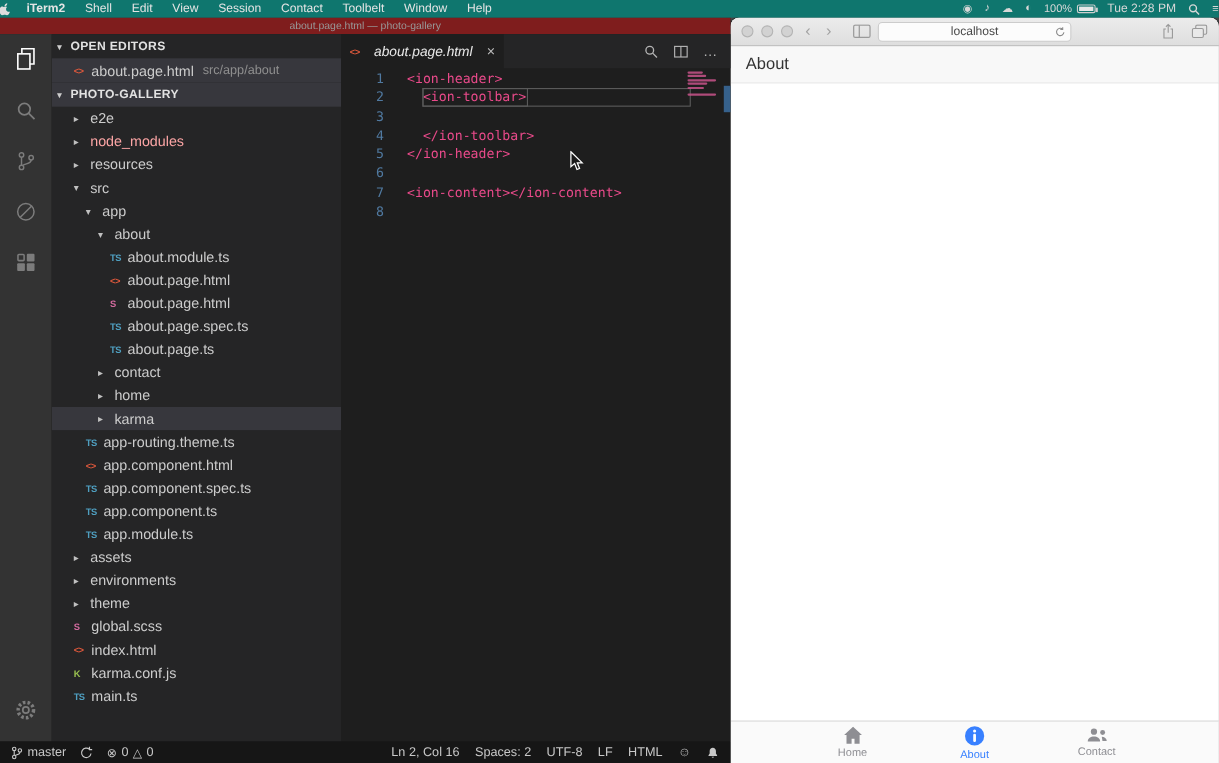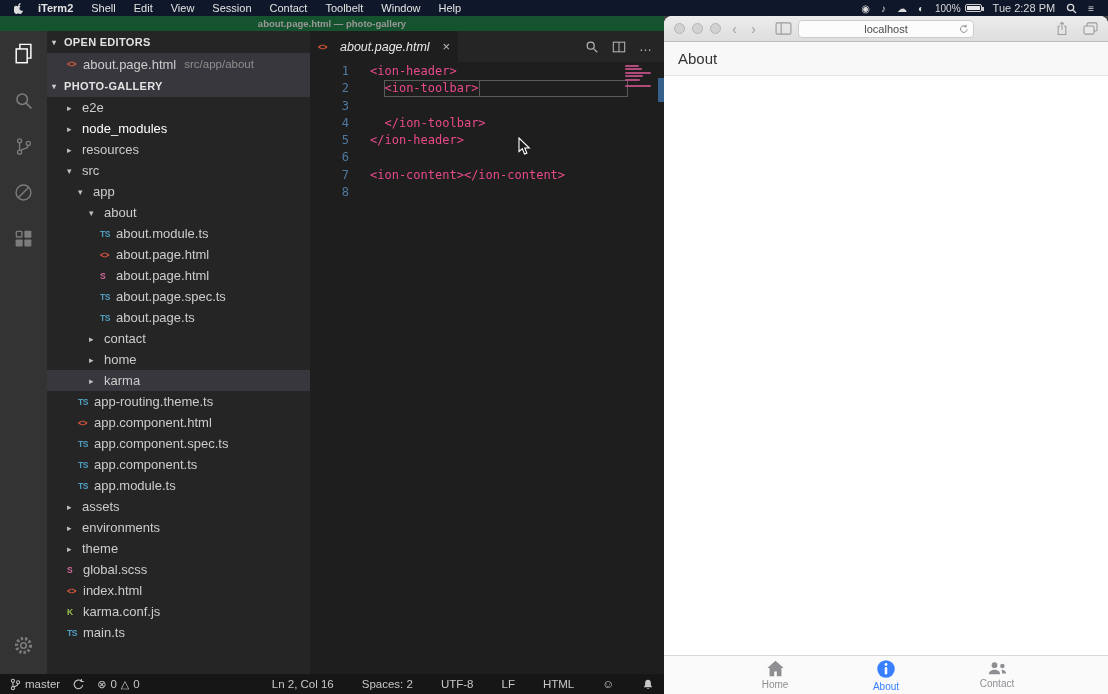--- a/index.html
+++ b/index.html
@@ -1,37 +1,37 @@
 <!DOCTYPE html>
 <html><head>
 <meta charset="utf-8">
 <style>
   * { margin:0; padding:0; box-sizing:border-box; }
   html,body { width:1108px; height:694px; overflow:hidden; background:#4a4a4a;
               font-family:"Liberation Sans", sans-serif; }
 
   
   .menubar { position:absolute; left:0; top:0; width:1108px; height:16px;
-             background:#0f172a; color:#e4e4e4; display:flex; align-items:center;
-             font-size:11px; padding:0 14px; z-index:40; }
+             background:#0f766e; color:#e4e4e4; display:flex; align-items:center;
+             font-size:11px; padding:0 0; z-index:40; }
   .menubar .apple { display:flex; align-items:center; margin-right:4px; color:#ddd; }
   .mitem { padding:0 9px; white-space:nowrap; }
   .mitem.bold { font-weight:700; }
   .menubar-right { margin-left:auto; display:flex; align-items:center; gap:11px; font-size:10px; color:#d8d8d8; }
   .battery-wrap { display:flex; align-items:center; gap:4px; }
   .battery { width:17px; height:8px; border:1px solid #cfcfcf; border-radius:2px; position:relative; }
   .battery::after { content:""; position:absolute; right:-3px; top:1.5px; width:2px; height:4px; background:#cfcfcf; }
   .battery i { position:absolute; inset:1px; background:#e8e8e8; }
   .clock { font-size:11px; }
 
   
   .vscode { position:absolute; left:0; top:16px; width:664px; height:678px;
             background:#1e1e1e; z-index:10; }
-  .vs-titlebar { height:15px; background:#14532d; color:#989898; font-size:9.5px;
-                 display:flex; align-items:center; justify-content:center;font-weight:bold; }
+  .vs-titlebar { height:15px; background:#7f1d1d; color:#989898; font-size:9.5px;
+                 display:flex; align-items:center; justify-content:center; }
   .vs-main { display:flex; height:643px; }
 
   .activitybar { width:47px; background:#333333; display:flex; flex-direction:column; align-items:center; flex:none; }
   .act-icon { width:47px; height:46px; display:flex; align-items:center; justify-content:center;
               color:#7c7c7c; }
   .act-icon.active { color:#ffffff; }
   .act-spacer { flex:1; }
   .act-gear { margin-bottom:6px; }
 
   .sidebar { width:263px; background:#252526; color:#cccccc; flex:none; overflow:hidden; font-size:13px; }
@@ -40,21 +40,21 @@
                 color:#e2e2e2; padding-left:5px; letter-spacing:0.3px; }
   .sec-header.shaded { background:#37373d; }
   .twisty { font-size:8px; width:12px; color:#cccccc; }
   .openeditor-row { height:22px; display:flex; align-items:center; padding-left:20px; background:#37373d; }
   .openeditor-row .desc { color:#8f8f8f; font-size:11.5px; margin-left:8px; }
   .tree {}
   .tree-row { height:21px; display:flex; align-items:center; white-space:nowrap; }
   .tree-row.sel { background:#37373d; }
   .tree-row .arrow { width:15px; font-size:9px; color:#c0c0c0; flex:none; text-align:left; }
   .tree-row .lbl { color:#cccccc; }
-  .tree-row .lbl.dim { color:#ffffff; }
+  .tree-row .lbl.dim { color:#fca5a5; }
   .ficon { width:16px; flex:none; font-weight:700; font-size:8.5px; letter-spacing:-0.5px; }
 
   .editor-area { flex:1; display:flex; flex-direction:column; background:#1e1e1e; position:relative; min-width:0; }
   .tabbar { height:31px; background:#252526; display:flex; align-items:stretch; }
   .tab { width:148px; background:#1e1e1e; display:flex; align-items:center; padding:0 8px; gap:6px;
          font-size:12.5px; color:#e8e8e8; font-style:italic; }
   .tab .close { margin-left:auto; color:#bdbdbd; font-style:normal; font-size:13px; }
   .tab-actions { margin-left:auto; display:flex; align-items:center; gap:13px; padding-right:12px; color:#b4b4b4; }
   .tab-actions .glyph { font-size:13px; }
 
@@ -68,21 +68,21 @@
   .dec { position:absolute; border:1px solid #5a5a5a; top:18px; height:17px; pointer-events:none; }
   .dec.outer { left:74px; width:244px; }
   .dec.inner { left:74px; width:96px; }
   .minimap { position:absolute; top:3px; right:13px; width:26px; pointer-events:none; }
   .mm-bar { position:absolute; height:2px; background:#c9538b; opacity:0.85; border-radius:1px; }
   .ovr-marker { position:absolute; right:0; top:16px; width:6px; height:24px; background:#36618c; }
 
   .statusbar { position:absolute; left:0; bottom:0; width:664px; height:20px; background:#161616;
                color:#c8c8c8; display:flex; align-items:center; font-size:11.5px; padding:0 10px; gap:12px; }
   .sb-item { display:flex; align-items:center; gap:4px; white-space:nowrap; }
-  .sb-right { margin-left:auto; display:flex; align-items:center; gap:28px; }
+  .sb-right { margin-left:auto; display:flex; align-items:center; gap:14px; }
   .sb-glyph { font-size:11px; }
 
   
   .browser { position:absolute; left:664px; top:16px; width:444px; height:678px; background:#ffffff;
              border-radius:8px 8px 0 0; overflow:hidden; display:flex; flex-direction:column;
              box-shadow:0 0 0 1px rgba(0,0,0,0.3), -6px 8px 28px rgba(0,0,0,0.35); z-index:9; }
   .b-chrome { height:26px; background:linear-gradient(#ececec,#dedede); border-bottom:1px solid #bcbcbc;
               display:flex; align-items:center; padding:0 10px; gap:8px; position:relative; color:#9a9a9a; }
   .lights { display:flex; gap:7px; }
   .light { width:11px; height:11px; border-radius:50%; background:#d2d2d2; border:1px solid #b4b4b4; }

